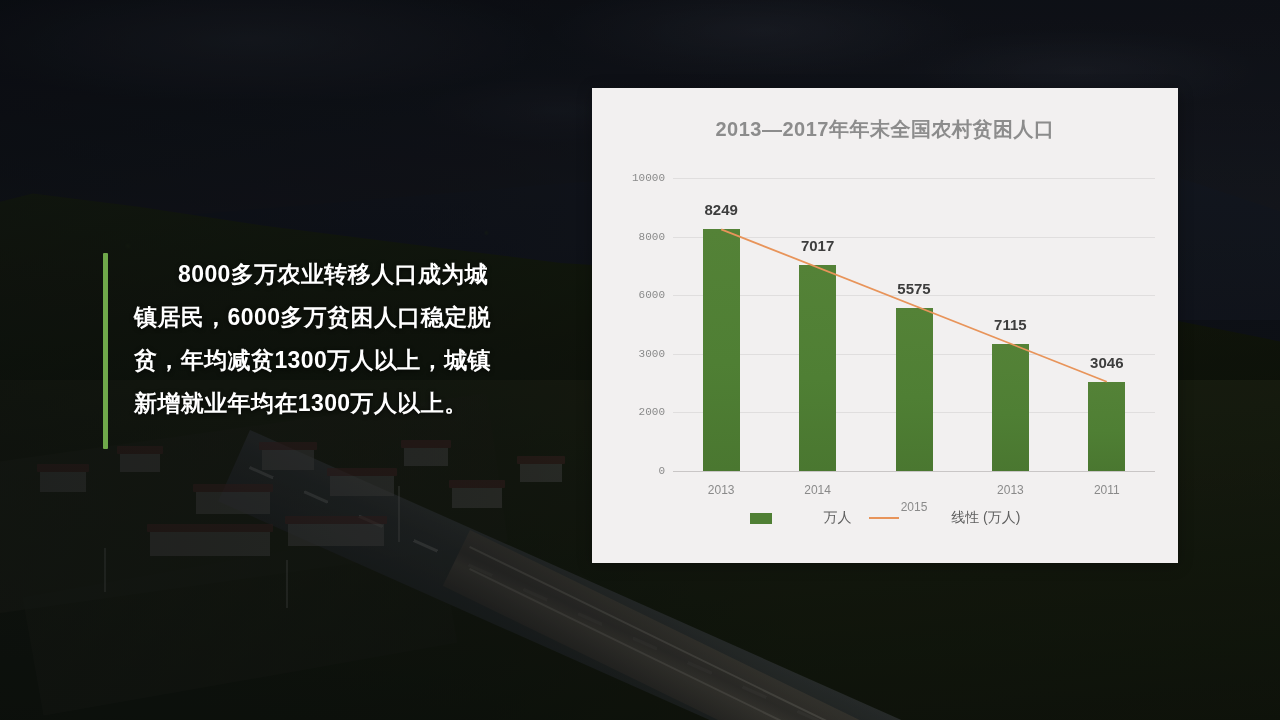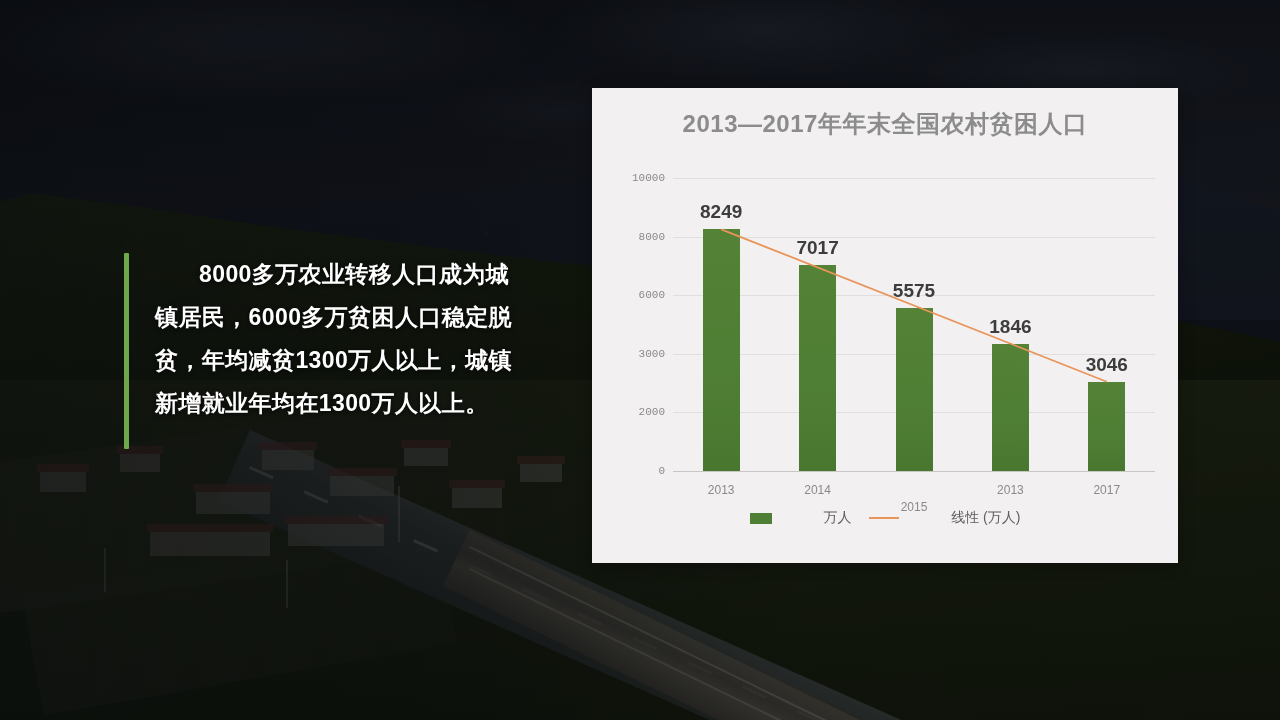--- a/index.html
+++ b/index.html
@@ -63,38 +63,38 @@
   .rail-l2{position:absolute;left:470px;top:568px;width:1000px;height:2px;background:rgba(170,164,148,.5);
     transform:rotate(26deg);transform-origin:0 0;}
   .house{position:absolute;background:#7d7a70;opacity:.62;}
   .house .roof{position:absolute;left:-3px;top:-6px;right:-3px;height:8px;background:#6d3a30;border-radius:1px;}
   .pole{position:absolute;width:2px;background:rgba(180,180,170,.35);}
   .bg-shade{position:absolute;inset:0;
     background:linear-gradient(90deg,rgba(6,8,12,.62) 0%,rgba(6,8,12,.5) 38%,rgba(6,8,12,.34) 62%,rgba(6,8,12,.3) 100%);}
   .bg-shade2{position:absolute;inset:0;background:rgba(8,10,14,.28);}
 
   
-  .text-block{position:absolute;left:124px;top:253px;width:400px;display:flex;}
+  .text-block{position:absolute;left:103px;top:253px;width:400px;display:flex;}
   .accent-bar{width:5px;height:196px;background:#6FA84A;flex:none;border-radius:1px;}
   .headline{margin-left:26px;font-size:23px;font-weight:bold;color:#ffffff;
     line-height:43px;letter-spacing:.4px;text-indent:44px;
     text-shadow:0 1px 4px rgba(0,0,0,.75);}
 
   
   .chart-panel{position:absolute;left:592px;top:88px;width:586px;height:475px;
     background:#F2F0F0;box-shadow:0 2px 14px rgba(0,0,0,.3);}
-  .chart-title{text-align:center;font-size:24px;font-weight:bold;color:#8C8C8C;
-    padding-top:20px;letter-spacing:.5px;}
+  .chart-title{text-align:center;font-size:20px;font-weight:bold;color:#8C8C8C;
+    padding-top:28px;letter-spacing:.5px;}
   .plot{position:absolute;left:0;top:0;width:586px;height:475px;}
   .yaxis-label{position:absolute;right:0;font-size:11px;color:#8a8a8a;text-align:right;
     width:46px;transform:translateY(-50%);font-family:Liberation Mono, monospace;}
   .gridline{position:absolute;height:1px;background:#e0dede;}
   .axisline{position:absolute;height:1px;background:#c9c6c6;}
   .bar{position:absolute;background:linear-gradient(180deg,#548237 0%,#4F7F34 55%,#4a7730 100%);}
-  .bar-label{position:absolute;font-size:19px;font-weight:bold;color:#3d3d3d;
+  .bar-label{position:absolute;font-size:15px;font-weight:bold;color:#3d3d3d;
     transform:translateX(-50%);white-space:nowrap;}
   .xtick{position:absolute;font-size:12px;color:#8a8a8a;transform:translateX(-50%);white-space:nowrap;}
   .legend{position:absolute;left:0;width:586px;text-align:center;font-size:13px;color:#6b6b6b;}
   .legend-item{display:inline-flex;align-items:center;margin:0 7px;vertical-align:middle;gap:46px;}
   .legend-swatch{width:22px;height:11px;background:#4F7F34;margin-right:6px;display:inline-block;}
   .legend-line{width:30px;height:2px;background:#E8945A;margin-right:6px;display:inline-block;}
   .legend-txt{font-size:14px;color:#5f5f5f;}
 
   
   .source{position:absolute;left:652px;top:580px;font-size:13.5px;font-weight:bold;color:#ffffff;
@@ -188,29 +188,29 @@
           <div class="bar" title="2013: 8249" style="left: 110.7px; top: 141.304px; width: 37px; height: 241.696px;"></div>
           <div class="bar" title="2014: 7017" style="left: 207.1px; top: 177.402px; width: 37px; height: 205.598px;"></div>
           <div class="bar" title="2015: 5575" style="left: 303.5px; top: 219.653px; width: 37px; height: 163.347px;"></div>
           <div class="bar" title="2016: 4335" style="left: 399.9px; top: 255.984px; width: 37px; height: 127.016px;"></div>
           <div class="bar" title="2017: 3046" style="left: 496.3px; top: 293.752px; width: 37px; height: 89.2478px;"></div>
         </div>
       <div id="labels-layer">
           <div class="bar-label" style="left: 129.2px; top: 113.304px;">8249</div>
           <div class="bar-label" style="left: 225.6px; top: 149.402px;">7017</div>
           <div class="bar-label" style="left: 322px; top: 191.653px;">5575</div>
-          <div class="bar-label" style="left: 418.4px; top: 227.984px;">1846</div>
+          <div class="bar-label" style="left: 418.4px; top: 227.984px;">7115</div>
           <div class="bar-label" style="left: 514.8px; top: 265.752px;">3046</div>
         </div>
       <div id="xtick-layer">
           <div class="xtick" style="left: 129.2px; top: 395px;">2013</div>
           <div class="xtick" style="left: 225.6px; top: 395px;">2014</div>
           <div class="xtick" style="left: 322px; top: 412px;">2015</div>
           <div class="xtick" style="left: 418.4px; top: 395px;">2013</div>
-          <div class="xtick" style="left: 514.8px; top: 395px;">2017</div>
+          <div class="xtick" style="left: 514.8px; top: 395px;">2011</div>
         </div>
       <svg id="trend-svg" width="586" height="475" style="position:absolute;left:0;top:0;pointer-events:none;">
           <line x1="129.2" y1="141.3043" x2="514.8" y2="293.7522" stroke="#E8945A" stroke-width="1.8"></line>
         </svg>
     </div>
 
     <div class="legend" style="top:421px;">
       <span class="legend-item">
         <span class="legend-swatch"></span>
         <span class="legend-txt">万人</span>

